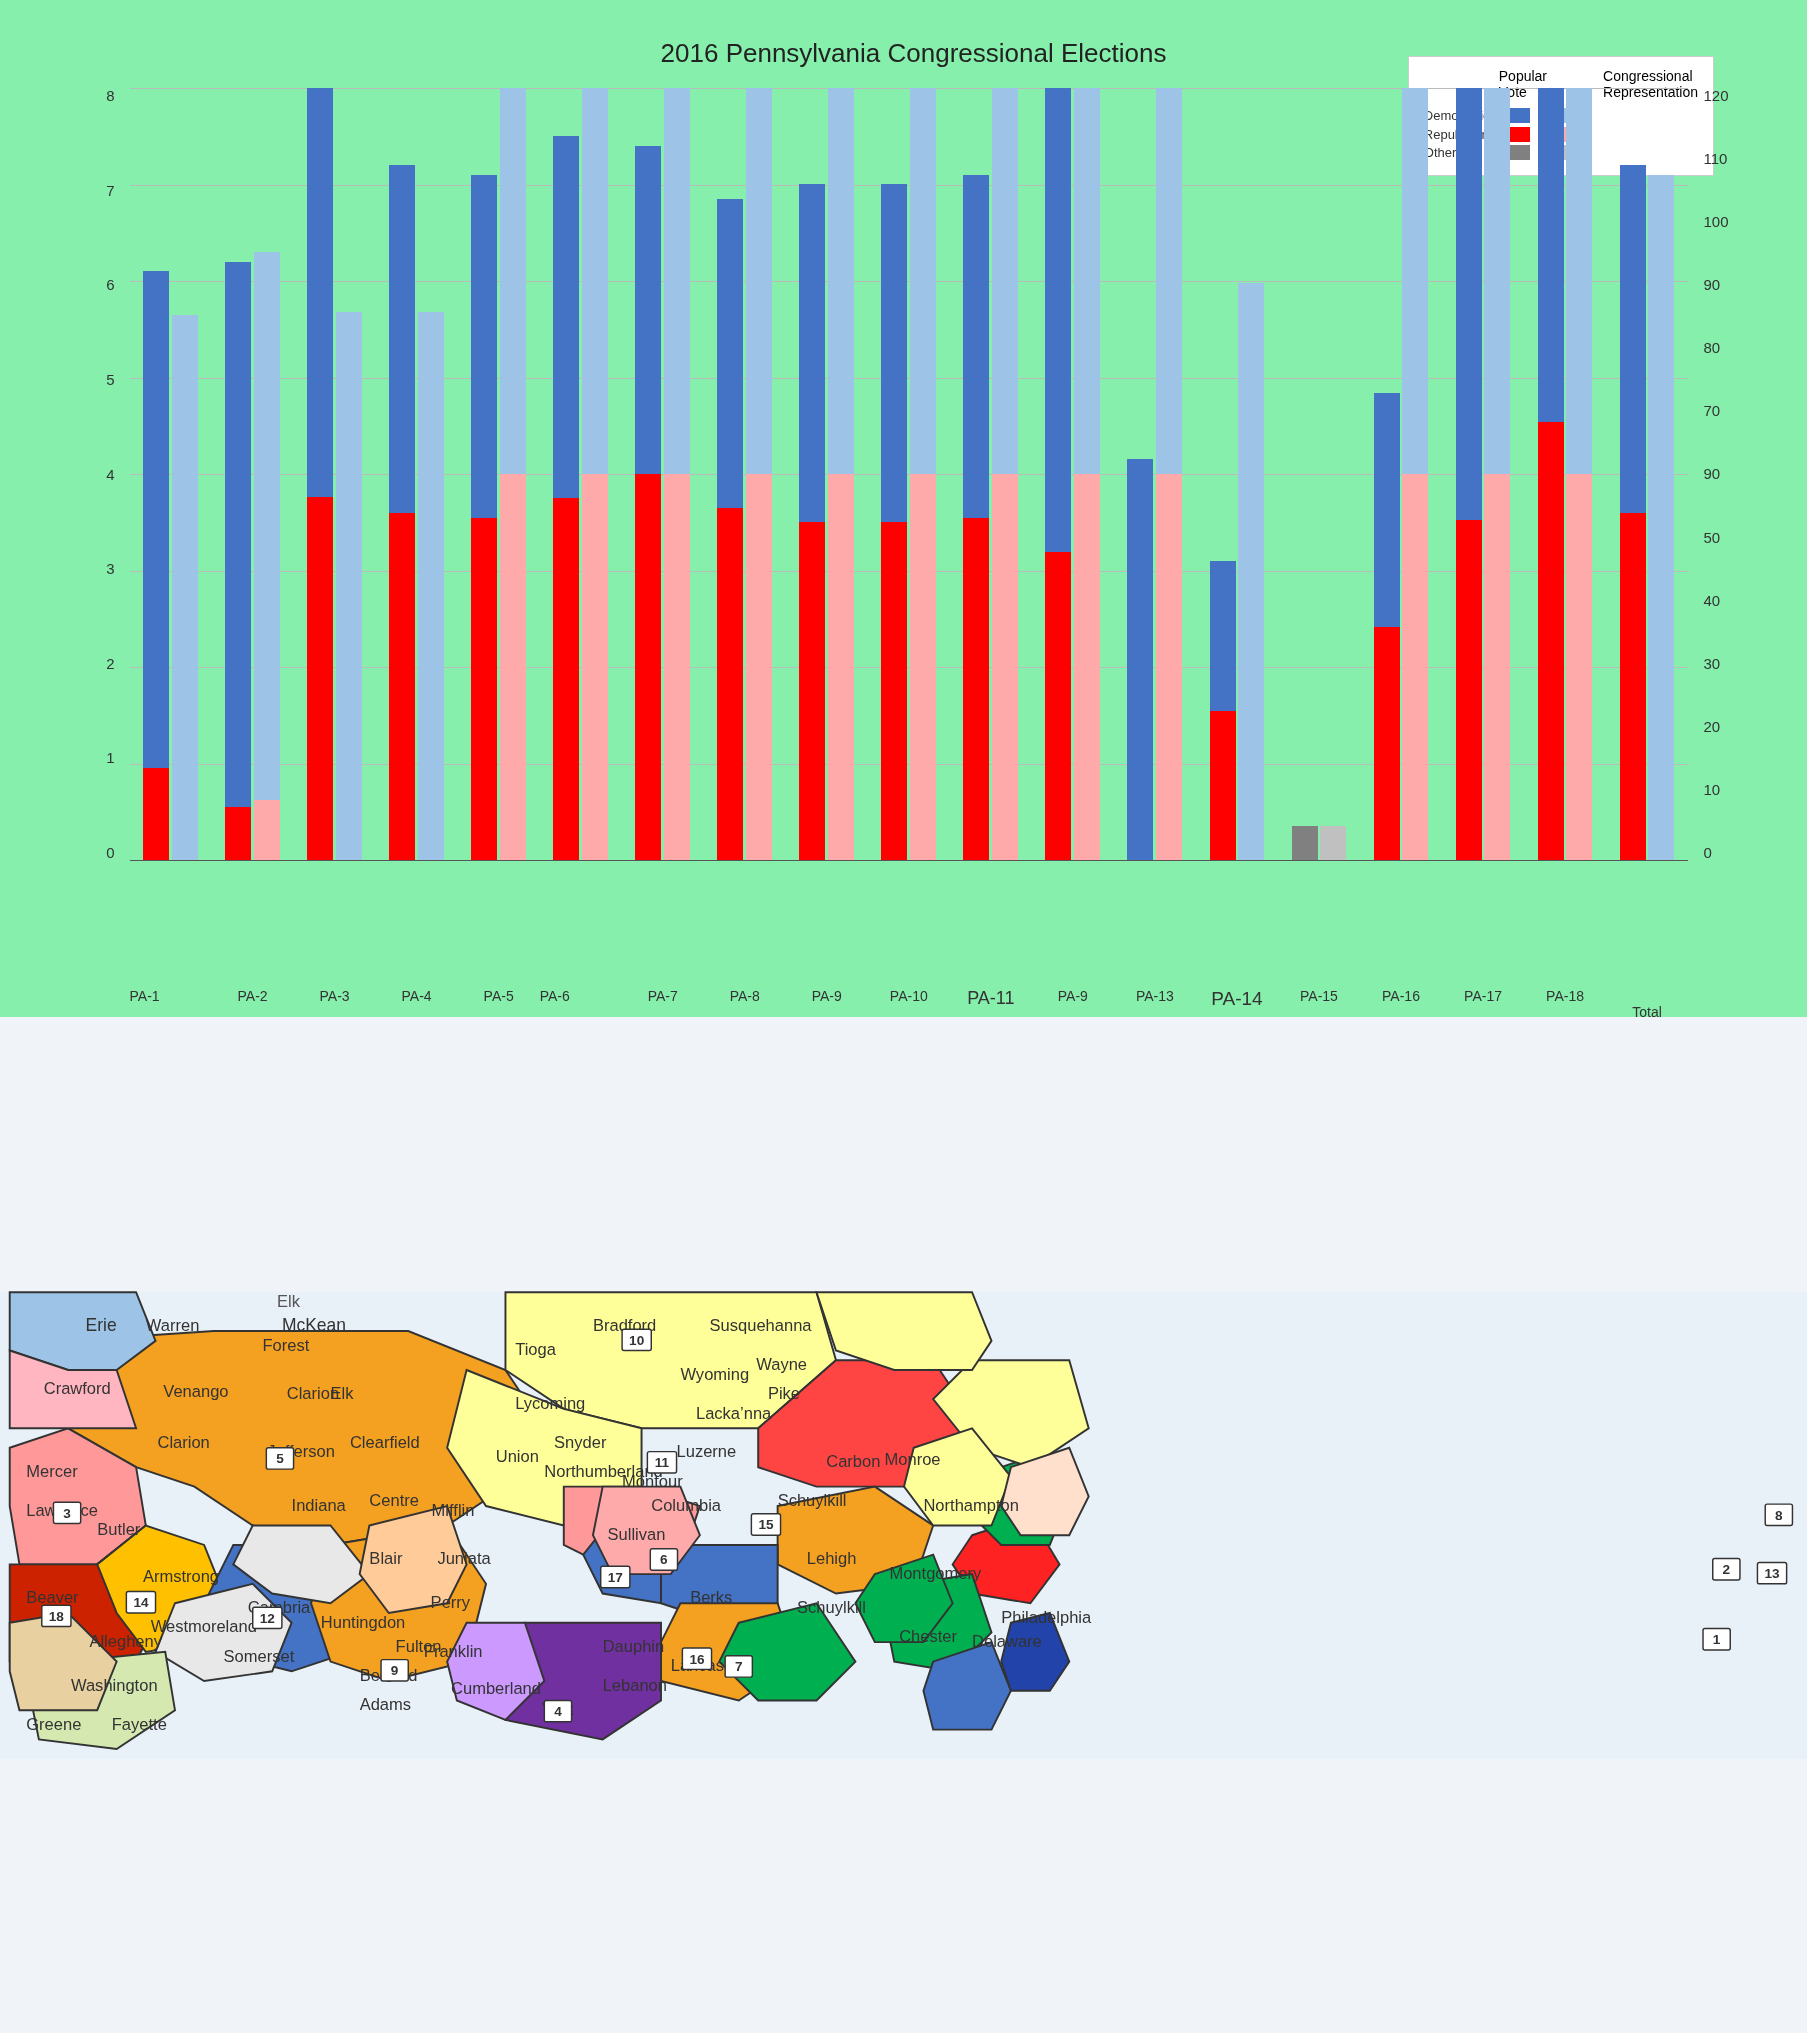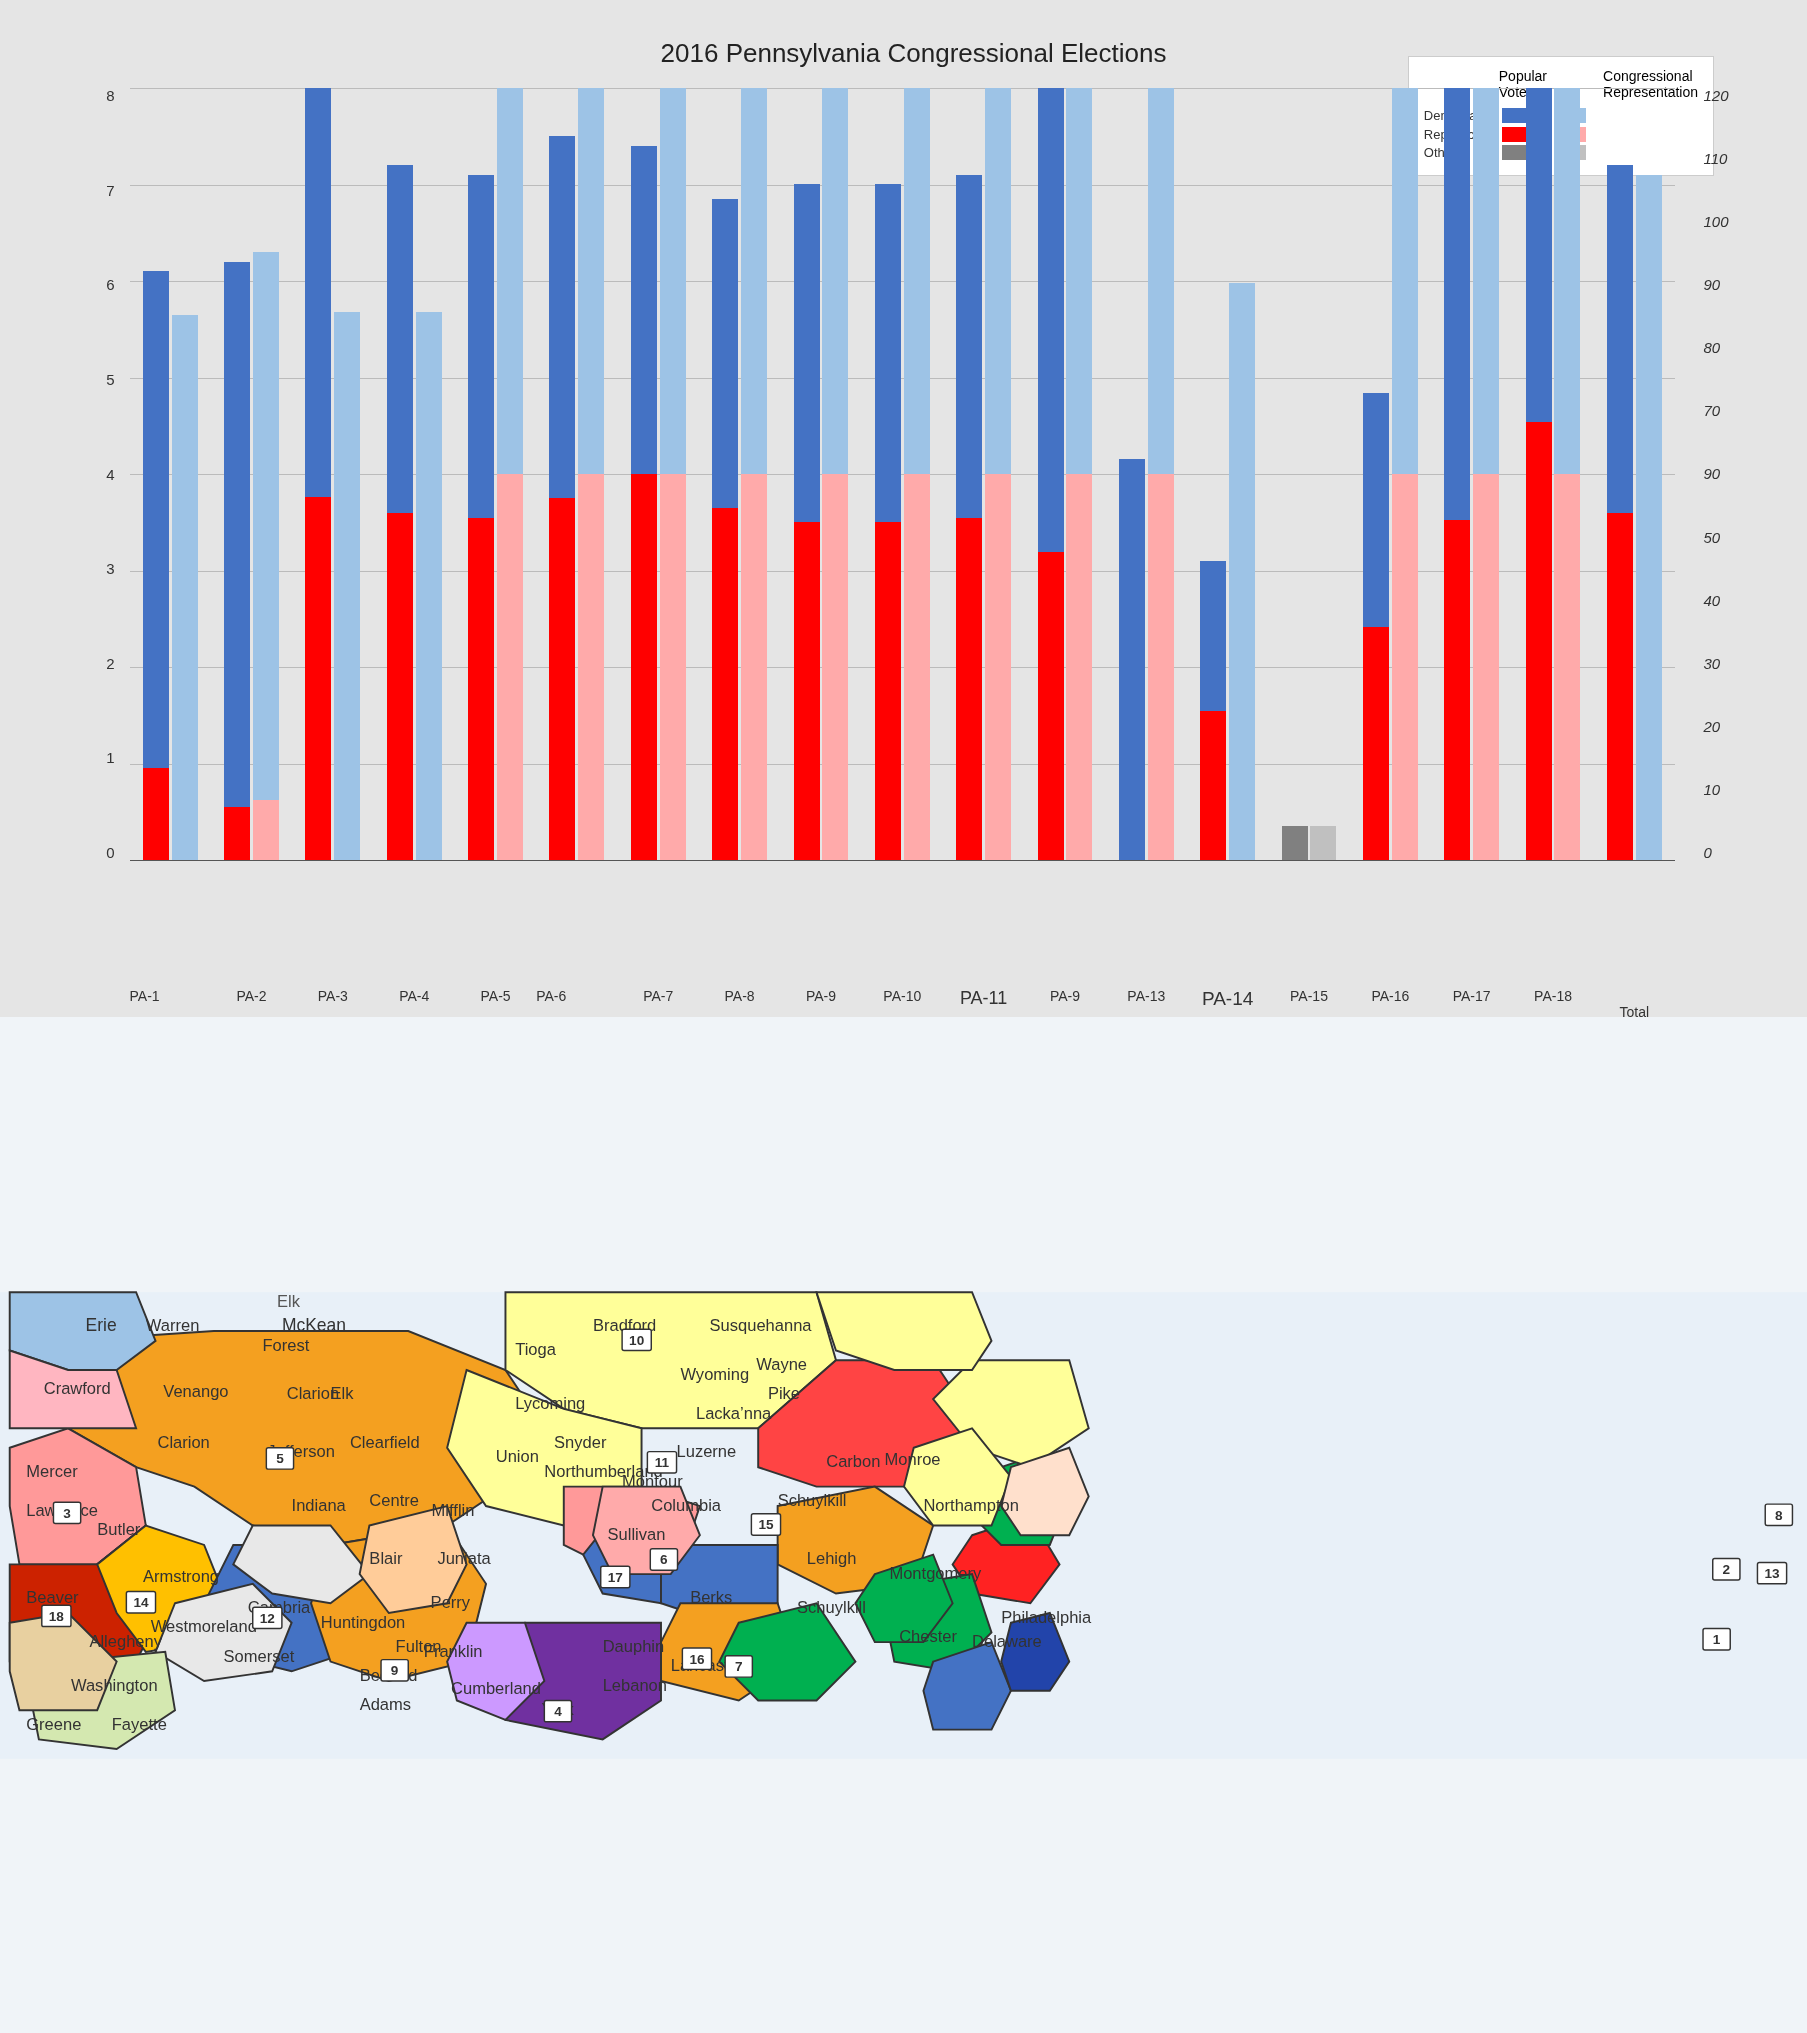--- a/index.html
+++ b/index.html
@@ -9,21 +9,21 @@
       width: 1808px;
       min-height: 2034px;
     }
 
     
     .chart-section {
       width: 1808px;
       height: 1017px;
       padding: 38px 56px 56px 75px;
       position: relative;
-      background: #e5e5e5;
+      background: #86efac;
     }
 
     .chart-title {
       text-align: center;
       font-size: 26px;
       font-weight: normal;
       margin-bottom: 19px;
       color: #222;
     }
 
@@ -433,21 +433,21 @@
           <div style="flex: 1 1 0%; text-align: center; font-size: 14px; color: rgb(51, 51, 51); position: relative; top: 28px;">PA-13</div>
           <div style="flex: 1 1 0%; text-align: center; font-size: 19px; color: rgb(51, 51, 51); position: relative; top: 28px;">PA-14</div>
           <div style="flex: 1 1 0%; text-align: center; font-size: 14px; color: rgb(51, 51, 51); position: relative; top: 28px;">PA-15</div>
           <div style="flex: 1 1 0%; text-align: center; font-size: 14px; color: rgb(51, 51, 51); position: relative; top: 28px;">PA-16</div>
           <div style="flex: 1 1 0%; text-align: center; font-size: 14px; color: rgb(51, 51, 51); position: relative; top: 28px;">PA-17</div>
           <div style="flex: 1 1 0%; text-align: center; font-size: 14px; color: rgb(51, 51, 51); position: relative; top: 28px;">PA-18</div>
           <div style="flex: 1 1 0%; text-align: center; font-size: 14px; color: rgb(51, 51, 51); position: relative; top: 44px;">Total</div>
         </div>
     </div>
 
-    <div style="margin-left:21px;font-style:italic;">
+    <div style="margin-left:8px;">
       <div style="height:772px; display:flex; flex-direction:column; justify-content:space-between; align-items:flex-start; padding-left:7.5px; width:56px;">
         <span class="y-tick">120</span>
         <span class="y-tick">110</span>
         <span class="y-tick">100</span>
         <span class="y-tick">90</span>
         <span class="y-tick">80</span>
         <span class="y-tick">70</span>
         <span class="y-tick">90</span>
         <span class="y-tick">50</span>
         <span class="y-tick">40</span>

